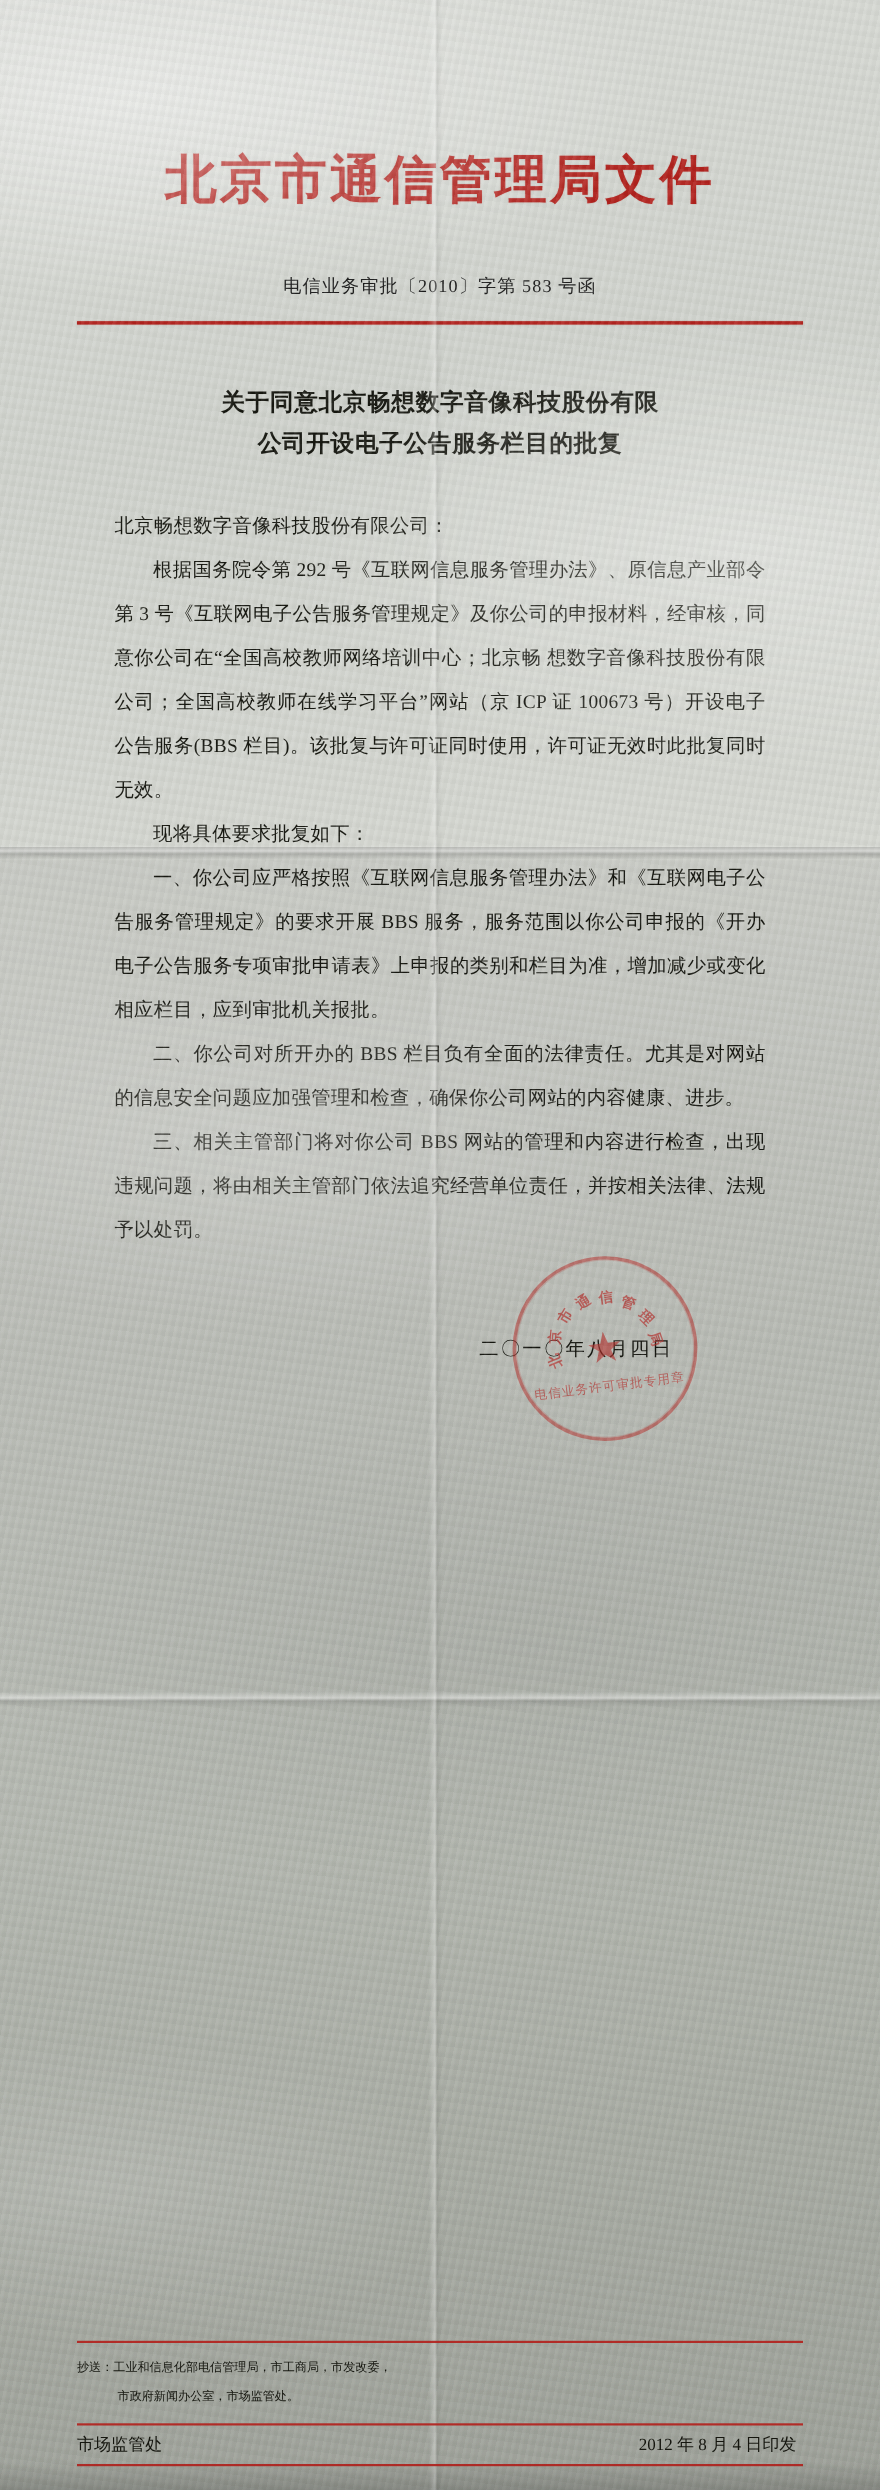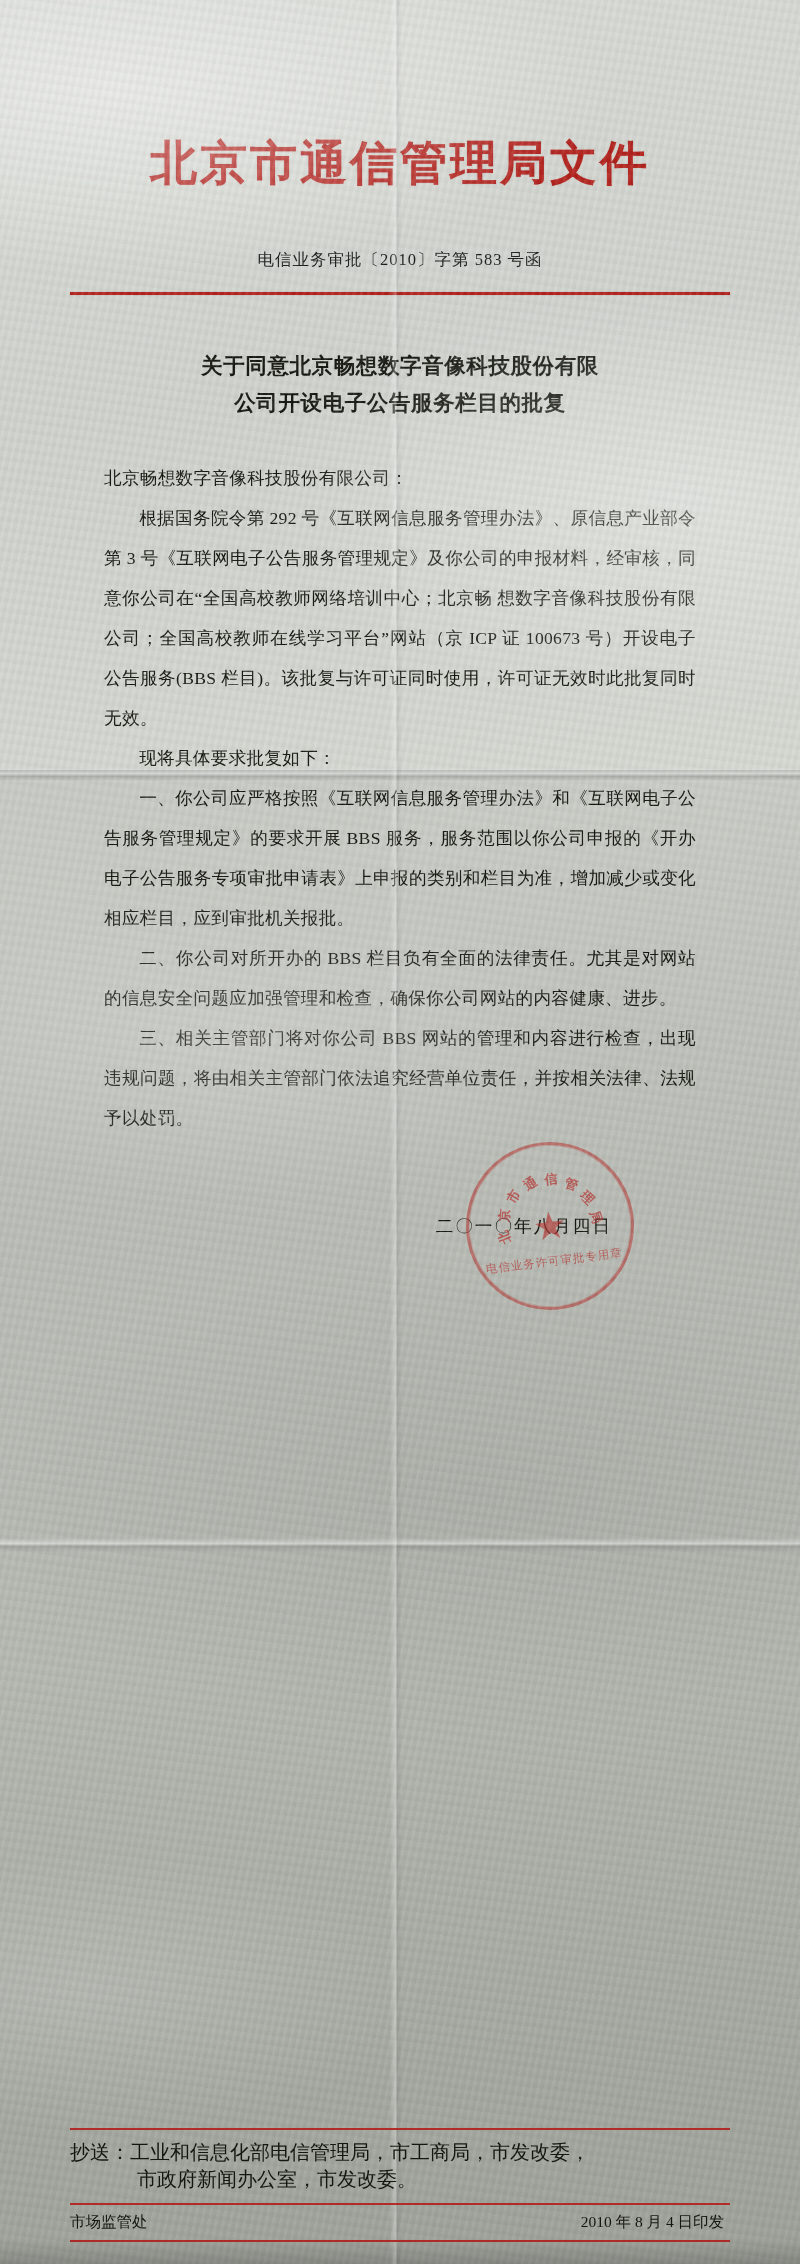--- a/index.html
+++ b/index.html
@@ -188,21 +188,21 @@
     width: 660px;
     height: 2px;
     margin: 0 auto;
     background: #b2221d;
     opacity: 0.92;
   }
   .fcc {
     width: 660px;
     margin: 0 auto;
     padding: 9px 0 10px 0;
-    font-size: 20px;
+    font-size: 11px;
     line-height: 27px;
     color: #15160f;
   }
   .fcc .l2 { padding-left: 3.35em; }
   .frow {
     width: 660px;
     margin: 0 auto;
     display: flex;
     justify-content: space-between;
     font-size: 15.5px;
@@ -270,24 +270,24 @@
   <div class="band darkband"></div>
   <div class="band lowerdark"></div>
   <div class="crease crease-h" style="top:768px;"></div>
   <div class="crease crease-h" style="top:1538px;"></div>
   <div class="crease crease-v" style="left:390px;"></div>
 
   <div class="footer">
     <div class="frule"></div>
     <div class="fcc">
       <div>抄送：工业和信息化部电信管理局，市工商局，市发改委，</div>
-      <div class="l2">市政府新闻办公室，市发改委。</div>
+      <div class="l2">市政府新闻办公室，市场监管处。</div>
     </div>
     <div class="frule"></div>
     <div class="frow">
       <span>市场监管处</span>
-      <span class="right">2010 年 8 月 4 日印发</span>
+      <span class="right">2012 年 8 月 4 日印发</span>
     </div>
     <div class="frule" style="margin-top:7px;"></div>
   </div>
 
   <div class="bottom-shade"></div>
 </div>
 
 </body></html>

